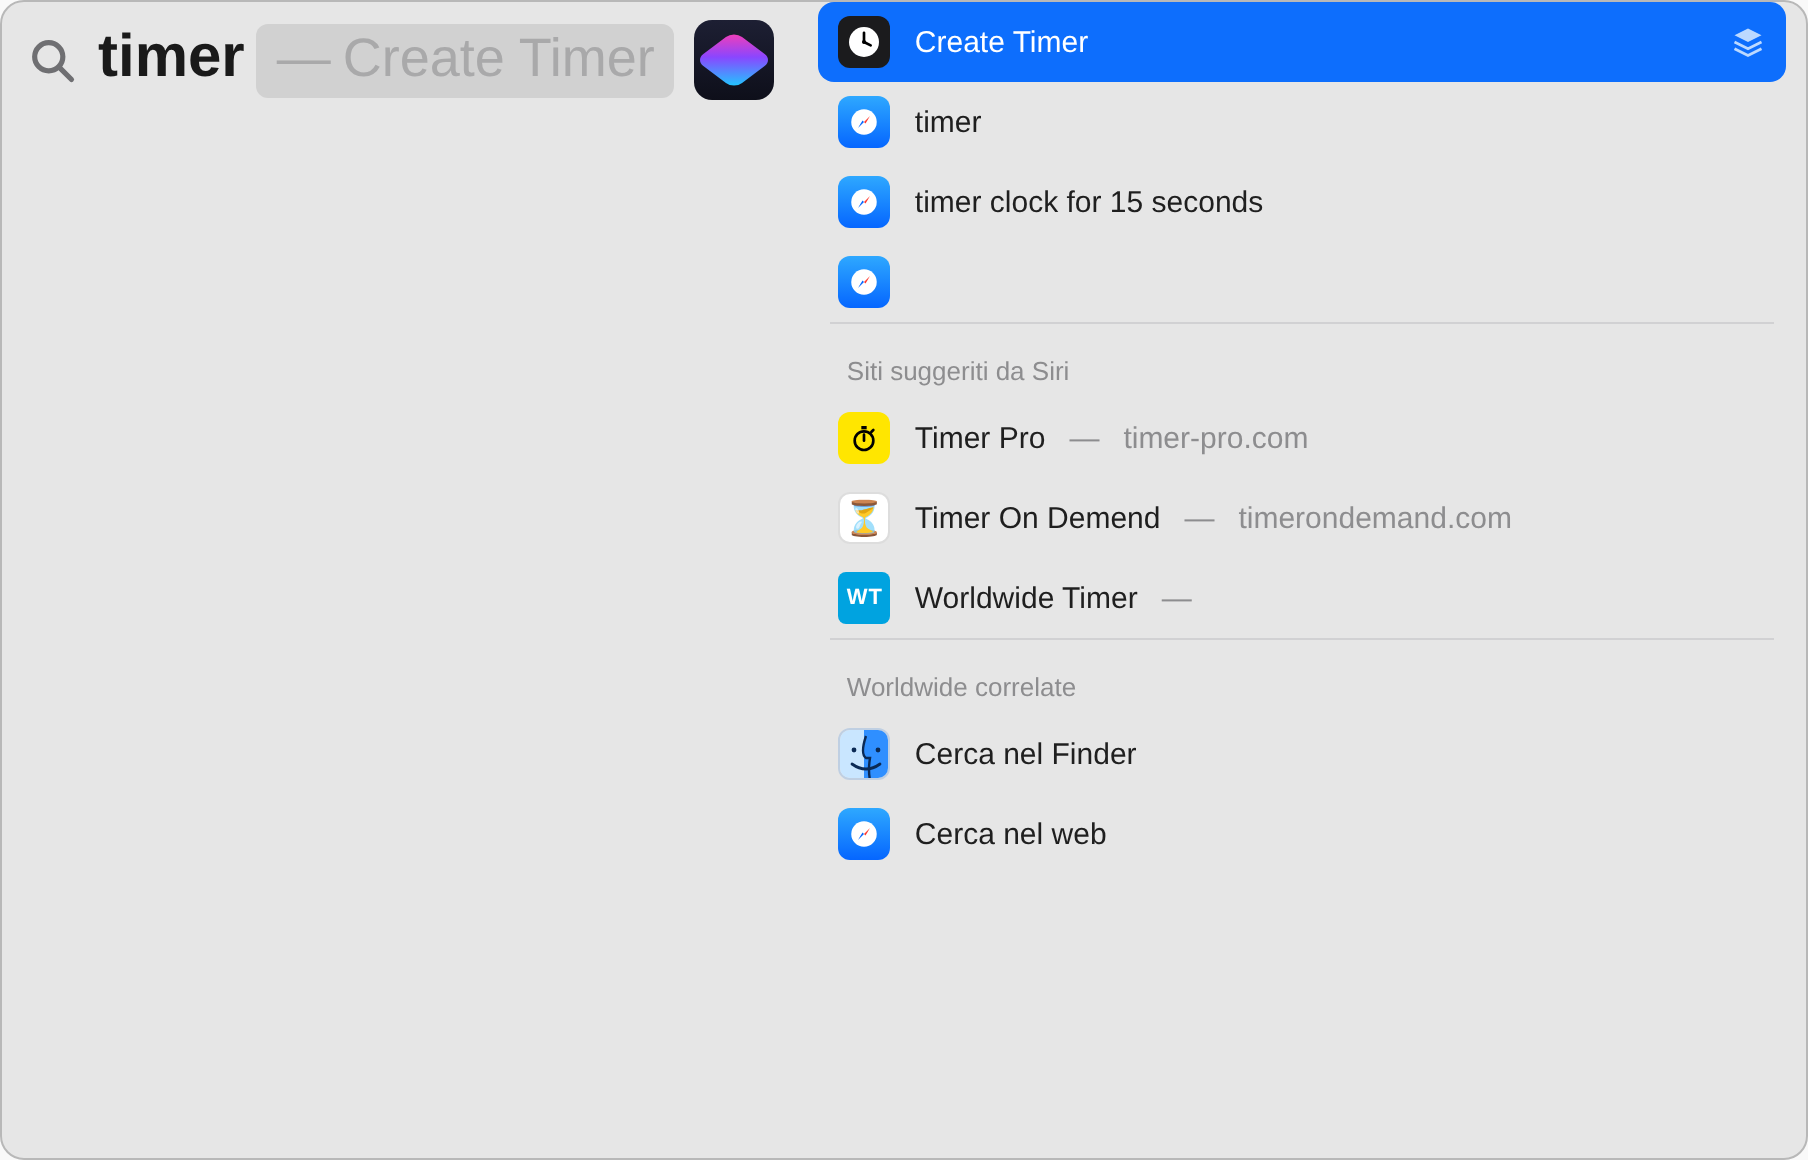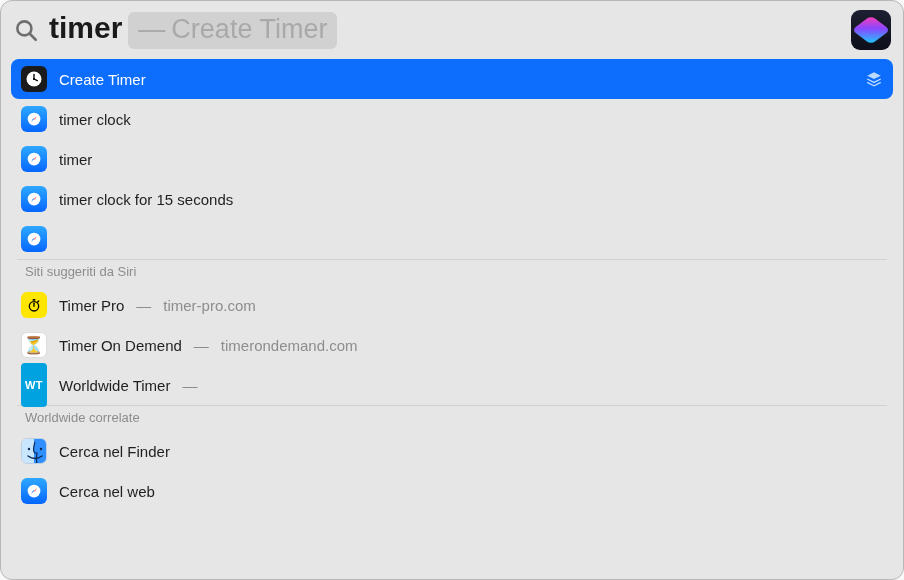--- a/index.html
+++ b/index.html
@@ -9,21 +9,21 @@
     background: #f9f9f9;
   }
   .window {
     width: 904px;
     height: 580px;
     border: 1px solid #b8b8b8;
     border-radius: 12px;
     background: #e6e6e6;
     overflow: hidden;
     display: flex;
-    flex-direction: column;
+    flex-direction: row;
   }
   .searchbar {
     display: flex;
     align-items: center;
     height: 58px;
     padding: 0 12px;
     gap: 10px;
   }
   .search-icon svg { width: 26px; height: 26px; display:block; }
   .query-wrap {
@@ -64,21 +64,21 @@
   .results { flex:1; overflow:auto; padding: 0 10px 10px 10px; }
 
   .section-header {
     font-size: 13px;
     color: #8d8d8f;
     padding: 10px 8px 6px 8px;
   }
   .section-border {
     border-top: 1px solid #d1d1d3;
     margin: 0 6px;
-    padding-top: 4px;
+    padding-top: 16px;
   }
 
   .row {
     display: flex;
     align-items: center;
     gap: 12px;
     height: 40px;
     padding: 0 10px;
     border-radius: 8px;
     font-size: 15px;
@@ -110,21 +110,21 @@
     width:26px;height:26px;border-radius:6px;background:#ffe600;
     display:flex;align-items:center;justify-content:center;
   }
   .ic-stopwatch svg{width:16px;height:18px;}
   .ic-hourglass{
     width:26px;height:26px;border-radius:6px;background:#ffffff;border:1px solid #ddd;
     display:flex;align-items:center;justify-content:center;
     font-size:17px;color:#ff3b30;
   }
   .ic-wt{
-    width:26px;height:44px;border-radius:4px;background:#00a3e0;
+    width:26px;height:26px;border-radius:4px;background:#00a3e0;
     display:flex;align-items:center;justify-content:center;
     color:#fff;font-weight:700;font-size:11px;letter-spacing:0.5px;
   }
   .ic-finder{
     width:26px;height:26px;border-radius:6px;overflow:hidden;position:relative;
     border:1px solid #bfcfe2;
   }
   .ic-finder .l{position:absolute;left:0;top:0;bottom:0;width:50%;background:#c9e6ff;}
   .ic-finder .r{position:absolute;right:0;top:0;bottom:0;width:50%;background:#2f8fff;}
   .ic-finder svg{position:absolute;left:0;top:0;width:26px;height:26px;}
@@ -169,32 +169,20 @@
       <span class="title">Create Timer</span>
       <span class="trailing layer-icon">
         <svg viewBox="0 0 24 24" fill="#bcd9ff">
             <path d="M12 3l9 4.5-9 4.5-9-4.5L12 3z"></path>
             <path d="M3 12l9 4.5 9-4.5" fill="none" stroke="#bcd9ff" stroke-width="1.8"></path>
             <path d="M3 16.5l9 4.5 9-4.5" fill="none" stroke="#bcd9ff" stroke-width="1.8"></path>
           </svg>
       </span>
     </div>
 
-    <div class="row">
-      <span class="icon">
-        <span class="ic-safari">
-            <svg viewBox="0 0 24 24">
-              <circle cx="12" cy="12" r="8.5" fill="#fff"></circle>
-              <polygon points="12,12 16,8 13,13" fill="#ff3b30"></polygon>
-              <polygon points="12,12 8,16 11,11" fill="#0566ff"></polygon>
-            </svg>
-          </span>
-      </span>
-      <span class="title">timer clock</span>
-    </div>
 
     <div class="row">
       <span class="icon">
         <span class="ic-safari">
             <svg viewBox="0 0 24 24">
               <circle cx="12" cy="12" r="8.5" fill="#fff"></circle>
               <polygon points="12,12 16,8 13,13" fill="#ff3b30"></polygon>
               <polygon points="12,12 8,16 11,11" fill="#0566ff"></polygon>
             </svg>
           </span>

